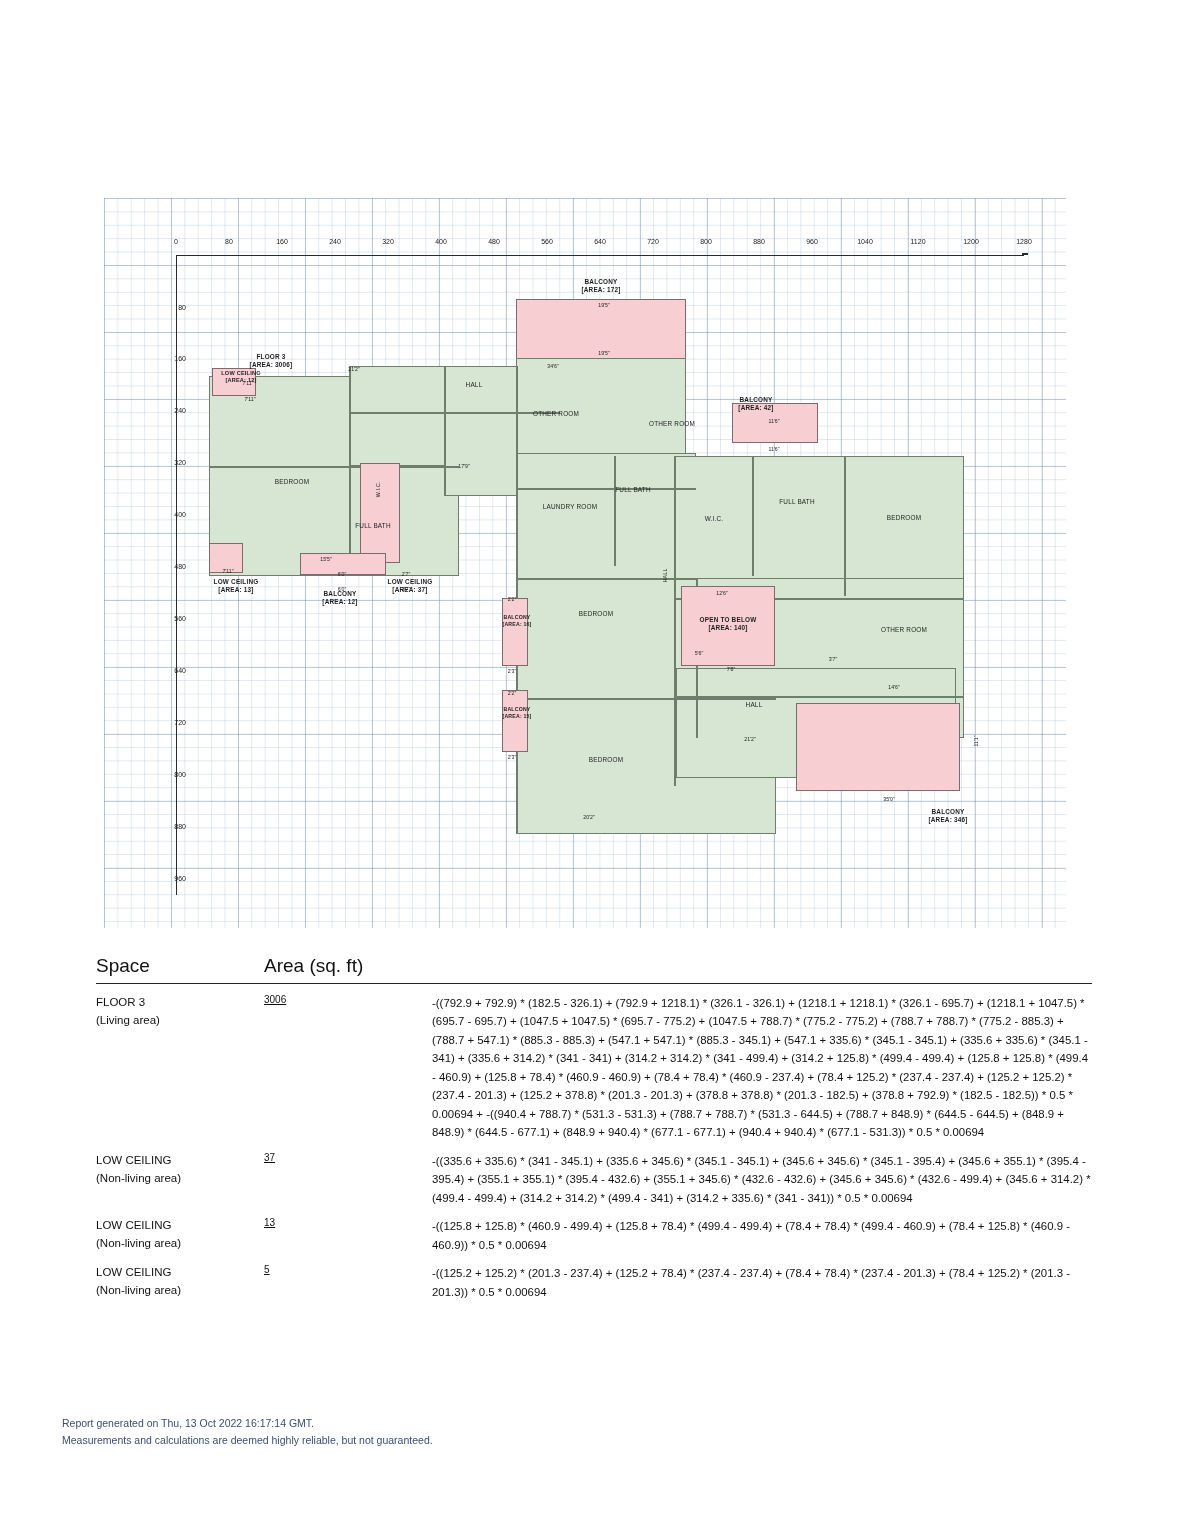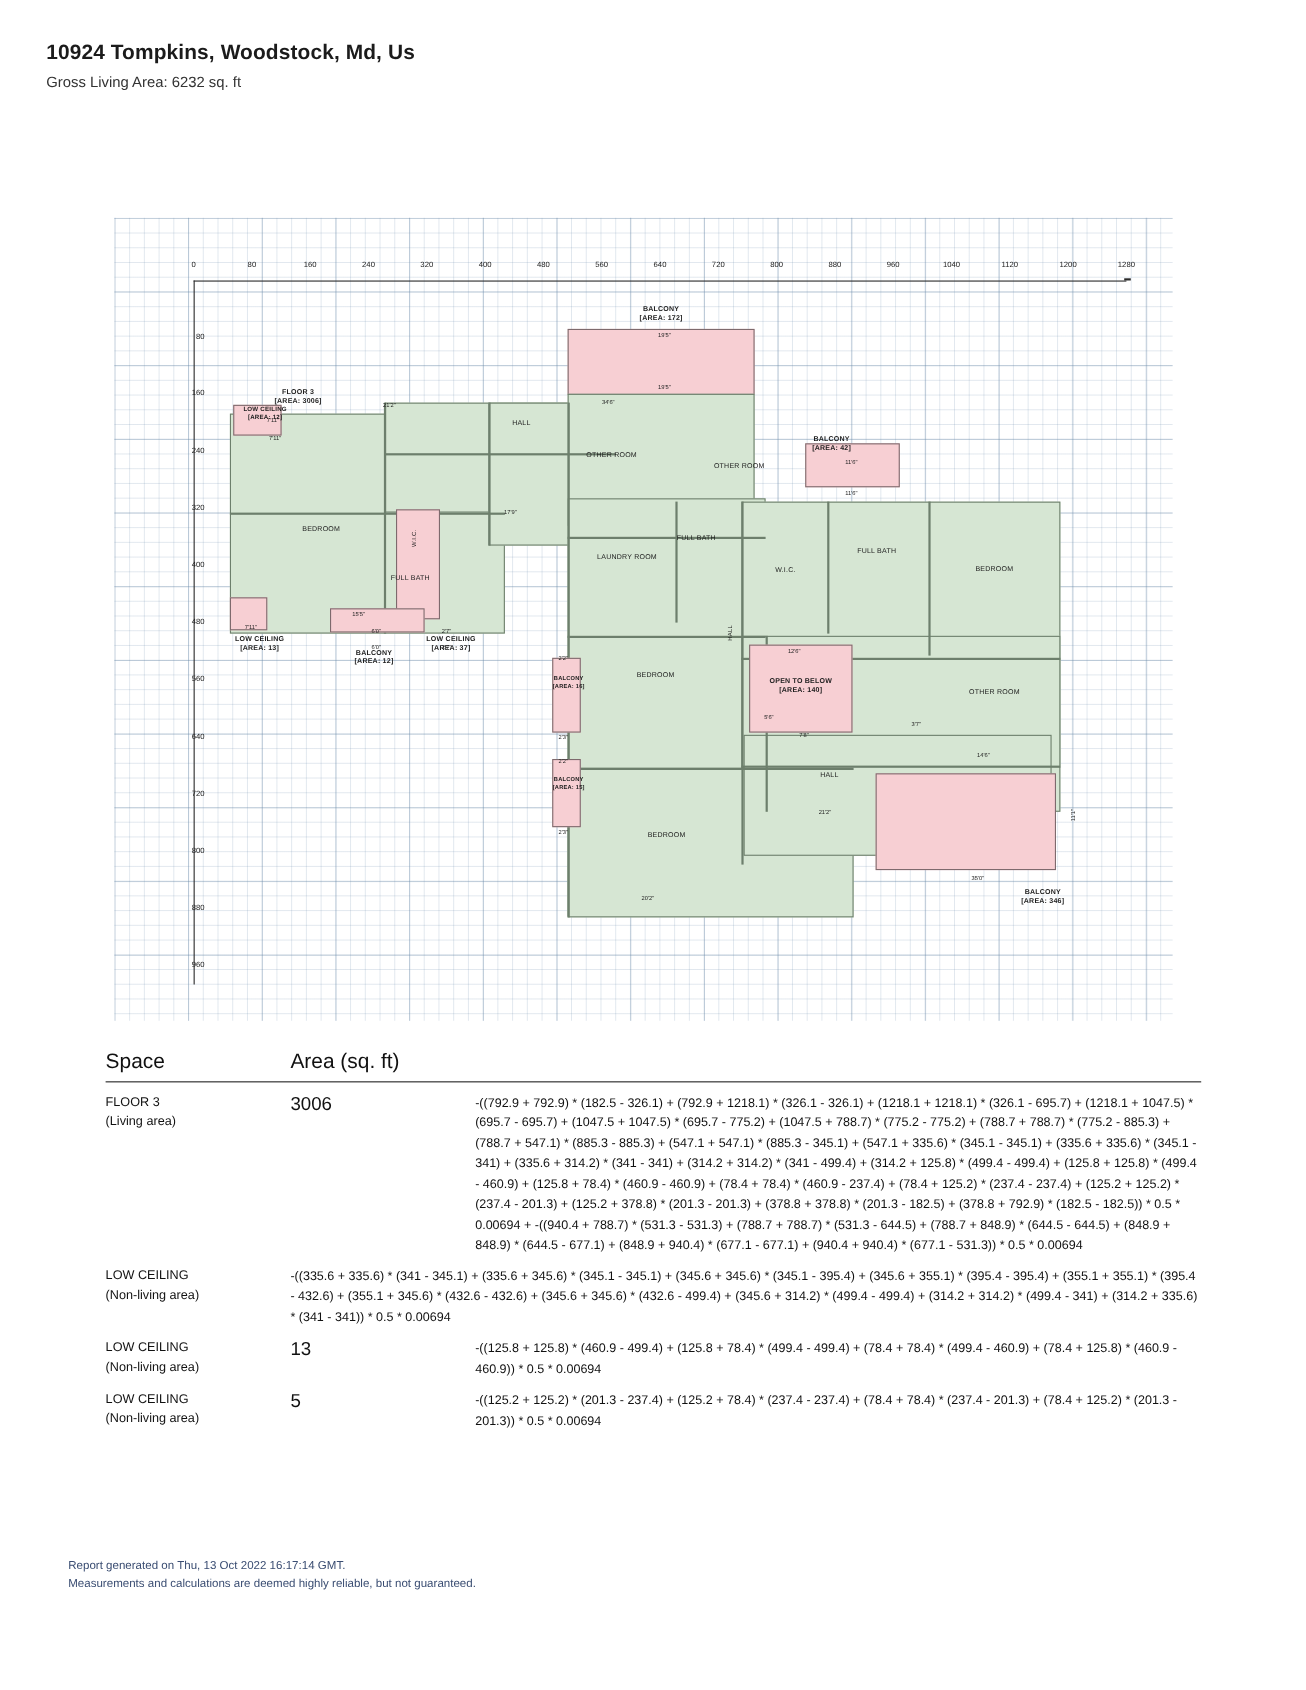--- a/index.html
+++ b/index.html
@@ -69,42 +69,38 @@
 
   
   .table { position:absolute; left:96px; top:955px; width:996px; }
   .thead { display:flex; align-items:flex-end; padding-bottom:6px; border-bottom:1.4px solid #222; }
   .th-space { width:168px; font-size:19px; font-weight:400; color:#111; }
   .th-area { width:168px; font-size:19px; font-weight:400; color:#111; }
   .th-calc { flex:1; font-size:19px; font-weight:400; color:#111; display:flex; align-items:baseline; gap:7px;}
   .th-calc .sub { font-size:9.5px; color:#333; }
   .trow { display:flex; padding-top:10px; }
   .c-space { width:168px; font-size:11.5px; line-height:1.55; color:#111; }
-  .c-area { width:168px; font-size:17px; color:#111; }
+  .c-area { width:168px; font-size:10px; color:#111;text-decoration:underline; }
   .c-calc { flex:1; font-size:11.4px; line-height:1.62; color:#111; text-align:left; }
 
   
   .footer { position:absolute; left:62px; top:1415px; font-size:10.5px; color:#3a4d72; line-height:1.6; }
 
   .brand { position:absolute; left:8px; bottom:10px; width:258px; height:62px; display:flex; align-items:center; }
   .brand-box { width:62px; height:62px; background:#4b4b4b; }
   .brand-text { margin-left:10px; font-size:31px; letter-spacing:.5px; color:#2b2b2b; font-weight:bold; }
   .brand-text .mls { font-weight:normal; color:#555; font-size:25px; letter-spacing:1px;}
   .star { color:#c0392b; font-size:14px; vertical-align:super; }
   .tm { font-size:8px; vertical-align:super; color:#555; }
 </style>
 </head>
 <body>
 
 <div class="page">
 
-  <div class="header">
-    <div class="title">10924 Tompkins, Woodstock, Md, Us</div>
-    <div class="subtitle">Gross Living Area: 6232 sq. ft</div>
-  </div>
 
   <div class="plan-wrap">
     <div class="grid"></div>
     <div class="grid-major"></div>
     <div class="axis-x"></div>
     <div class="axis-y"></div>
     <div class="ax-end"></div>
 
     <div class="tick-x" style="left:72px">0</div>
     <div class="tick-x" style="left:125px">80</div>
@@ -262,20 +258,21 @@
       </div>
       <div class="c-area">3006</div>
       <div class="c-calc">-((792.9 + 792.9) * (182.5 - 326.1) + (792.9 + 1218.1) * (326.1 - 326.1) + (1218.1 + 1218.1) * (326.1 - 695.7) + (1218.1 + 1047.5) * (695.7 - 695.7) + (1047.5 + 1047.5) * (695.7 - 775.2) + (1047.5 + 788.7) * (775.2 - 775.2) + (788.7 + 788.7) * (775.2 - 885.3) + (788.7 + 547.1) * (885.3 - 885.3) + (547.1 + 547.1) * (885.3 - 345.1) + (547.1 + 335.6) * (345.1 - 345.1) + (335.6 + 335.6) * (345.1 - 341) + (335.6 + 314.2) * (341 - 341) + (314.2 + 314.2) * (341 - 499.4) + (314.2 + 125.8) * (499.4 - 499.4) + (125.8 + 125.8) * (499.4 - 460.9) + (125.8 + 78.4) * (460.9 - 460.9) + (78.4 + 78.4) * (460.9 - 237.4) + (78.4 + 125.2) * (237.4 - 237.4) + (125.2 + 125.2) * (237.4 - 201.3) + (125.2 + 378.8) * (201.3 - 201.3) + (378.8 + 378.8) * (201.3 - 182.5) + (378.8 + 792.9) * (182.5 - 182.5)) * 0.5 * 0.00694 + -((940.4 + 788.7) * (531.3 - 531.3) + (788.7 + 788.7) * (531.3 - 644.5) + (788.7 + 848.9) * (644.5 - 644.5) + (848.9 + 848.9) * (644.5 - 677.1) + (848.9 + 940.4) * (677.1 - 677.1) + (940.4 + 940.4) * (677.1 - 531.3)) * 0.5 * 0.00694</div>
     </div>
 
     <div class="trow">
       <div class="c-space">
         <div>LOW CEILING</div>
         <div>(Non-living area)</div>
       </div>
+      <div class="c-area">37</div>
       <div class="c-calc">-((335.6 + 335.6) * (341 - 345.1) + (335.6 + 345.6) * (345.1 - 345.1) + (345.6 + 345.6) * (345.1 - 395.4) + (345.6 + 355.1) * (395.4 - 395.4) + (355.1 + 355.1) * (395.4 - 432.6) + (355.1 + 345.6) * (432.6 - 432.6) + (345.6 + 345.6) * (432.6 - 499.4) + (345.6 + 314.2) * (499.4 - 499.4) + (314.2 + 314.2) * (499.4 - 341) + (314.2 + 335.6) * (341 - 341)) * 0.5 * 0.00694</div>
     </div>
 
     <div class="trow">
       <div class="c-space">
         <div>LOW CEILING</div>
         <div>(Non-living area)</div>
       </div>
       <div class="c-area">13</div>
       <div class="c-calc">-((125.8 + 125.8) * (460.9 - 499.4) + (125.8 + 78.4) * (499.4 - 499.4) + (78.4 + 78.4) * (499.4 - 460.9) + (78.4 + 125.8) * (460.9 - 460.9)) * 0.5 * 0.00694</div>

